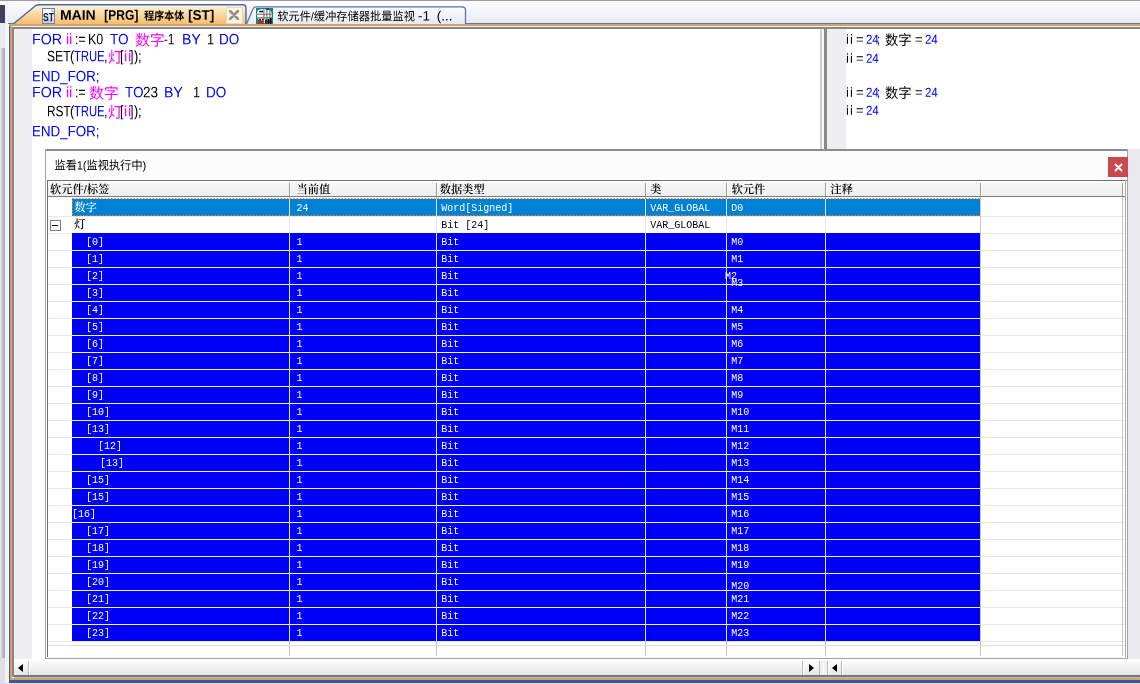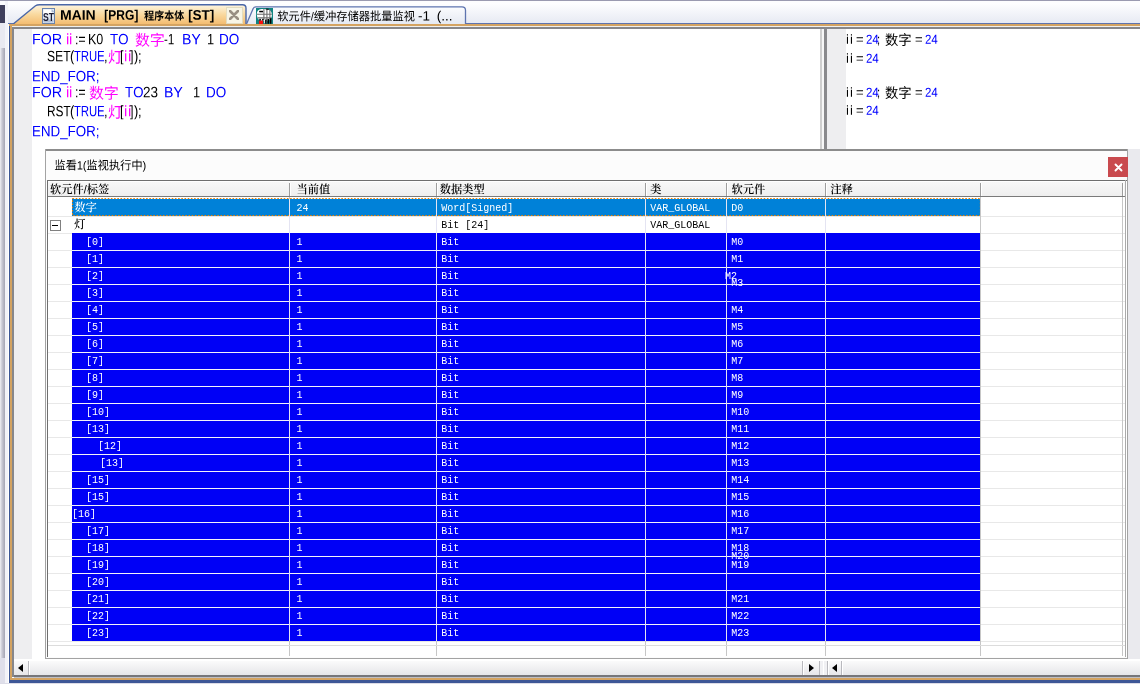--- a/index.html
+++ b/index.html
@@ -514,21 +514,21 @@
 <div class="a mono" style="left:296.4px;top:542.6px;color:#fff">1</div>
 <div class="a mono" style="left:441.3px;top:542.6px;color:#fff">Bit</div>
 <div class="a mono" style="left:731.2px;top:542.6px;color:#fff">M18</div>
 <div class="a mono" style="left:86px;top:559.6px;color:#fff">[19]</div>
 <div class="a mono" style="left:296.4px;top:559.6px;color:#fff">1</div>
 <div class="a mono" style="left:441.3px;top:559.6px;color:#fff">Bit</div>
 <div class="a mono" style="left:731.2px;top:559.6px;color:#fff">M19</div>
 <div class="a mono" style="left:86px;top:576.6px;color:#fff">[20]</div>
 <div class="a mono" style="left:296.4px;top:576.6px;color:#fff">1</div>
 <div class="a mono" style="left:441.3px;top:576.6px;color:#fff">Bit</div>
-<div class="a mono" style="left:731.2px;top:551px;color:#fff">M20</div>
+<div class="a mono" style="left:731.2px;top:581px;color:#fff">M20</div>
 <div class="a mono" style="left:86px;top:593.6px;color:#fff">[21]</div>
 <div class="a mono" style="left:296.4px;top:593.6px;color:#fff">1</div>
 <div class="a mono" style="left:441.3px;top:593.6px;color:#fff">Bit</div>
 <div class="a mono" style="left:731.2px;top:593.6px;color:#fff">M21</div>
 <div class="a mono" style="left:86px;top:610.6px;color:#fff">[22]</div>
 <div class="a mono" style="left:296.4px;top:610.6px;color:#fff">1</div>
 <div class="a mono" style="left:441.3px;top:610.6px;color:#fff">Bit</div>
 <div class="a mono" style="left:731.2px;top:610.6px;color:#fff">M22</div>
 <div class="a mono" style="left:86px;top:627.6px;color:#fff">[23]</div>
 <div class="a mono" style="left:296.4px;top:627.6px;color:#fff">1</div>

